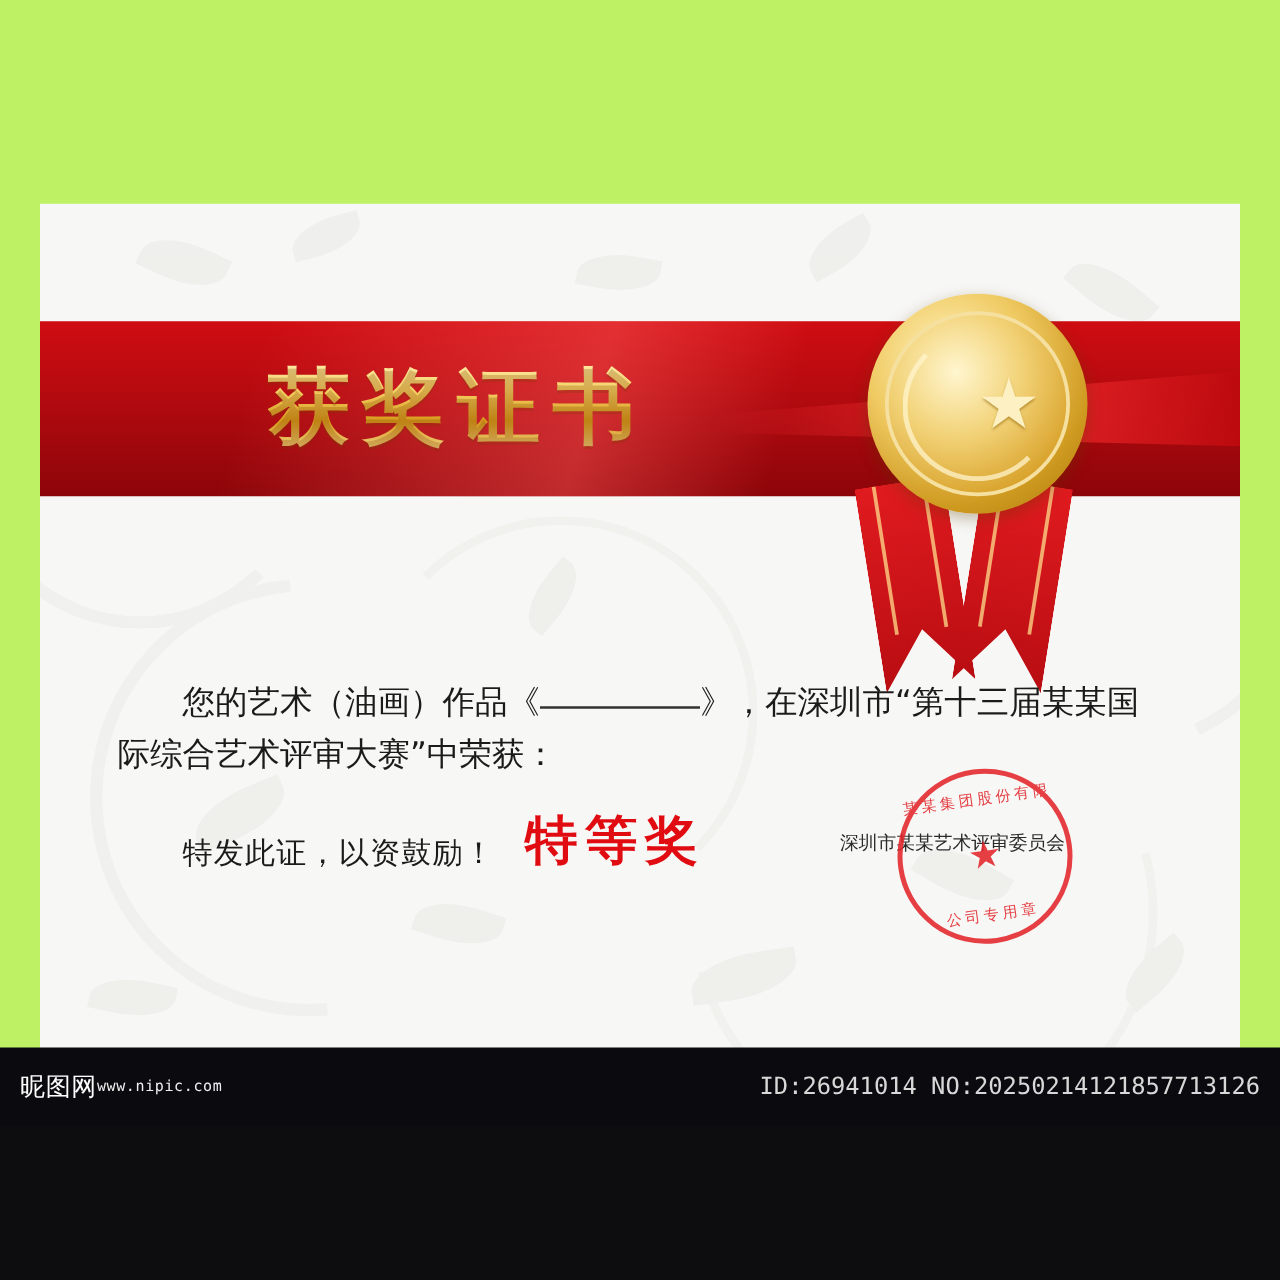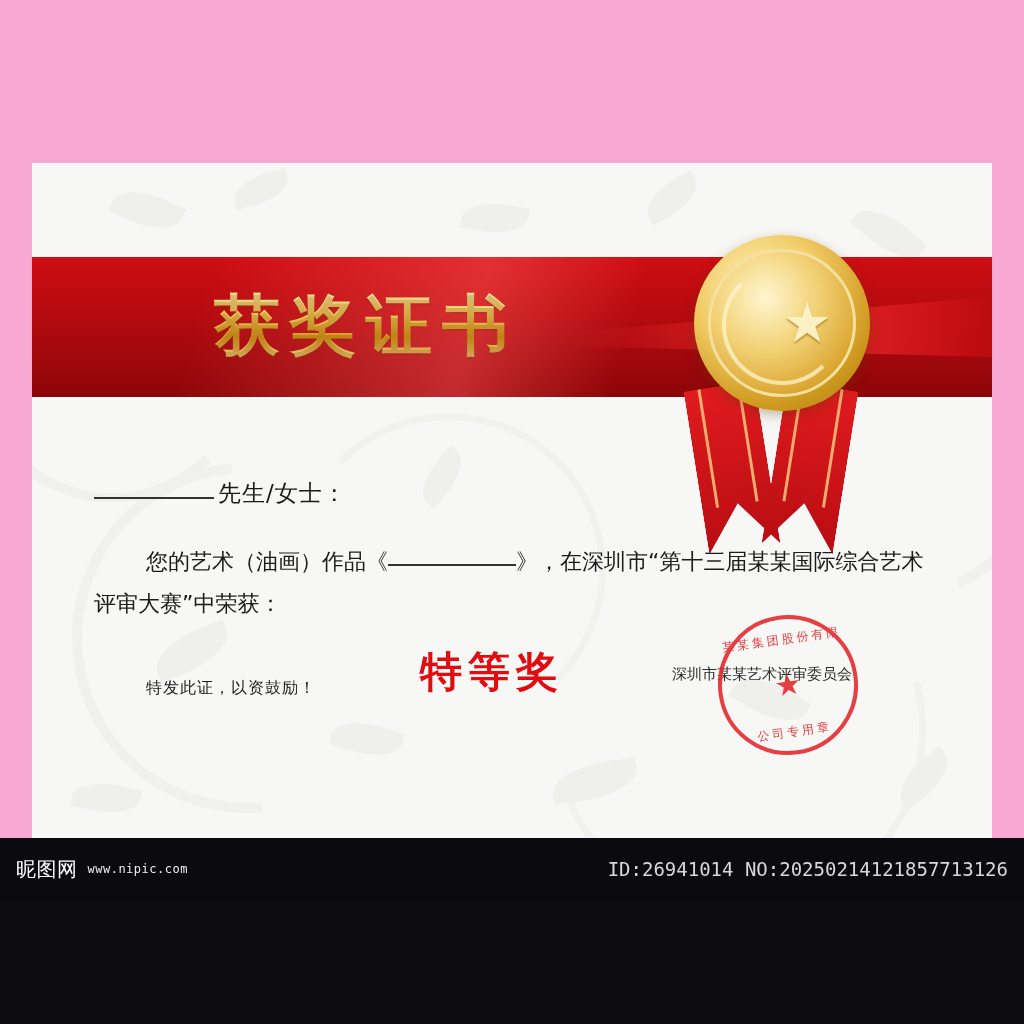--- a/index.html
+++ b/index.html
@@ -12,21 +12,21 @@
     height: 1024px;
     overflow: hidden;
     font-family: "Liberation Sans", sans-serif;
   }
 
   
   #stage {
     position: relative;
     width: 1024px;
     height: 900px;
-    background: #f9a8d4;
+    background: #bef264;
   }
 
   
   #certificate {
     position: absolute;
     left: 32px;
     top: 163px;
     width: 960px;
     height: 690px;
     background: #f7f7f5;
@@ -215,21 +215,21 @@
     width: 120px;
     border-bottom: 2px solid #333;
     margin-right: 4px;
     vertical-align: 2px;
   }
   .para1 {
     position: absolute;
     left: 62px;
     top: 378px;
     width: 840px;
-    font-size: 22px;
+    font-size: 26px;
     line-height: 42px;
     text-indent: 52px;
   }
   .blank-mid {
     display: inline-block;
     width: 128px;
     border-bottom: 2px solid #333;
     vertical-align: 3px;
   }
   .award-name {
@@ -239,22 +239,22 @@
     font-family: "DejaVu Serif", "Liberation Serif", serif;
     font-weight: bold;
     font-size: 42px;
     letter-spacing: 6px;
     color: #e00c11;
     margin-top: 41px;
   }
   .para2 {
     position: absolute;
     left: 114px;
-    top: 515px;
-    font-size: 16px;
+    top: 503px;
+    font-size: 24px;
     letter-spacing: 1px;
   }
 
   
   .sign-block {
     position: absolute;
     left: 640px;
     top: 498px;
     width: 260px;
     font-size: 15px;
@@ -305,21 +305,20 @@
     background: #0b0b0f;
     display: flex;
     align-items: center;
     justify-content: space-between;
     padding: 0 16px;
     box-sizing: border-box;
   }
   .brand {
     display: flex;
     align-items: center;
-    gap: 10px;
     color: #ffffff;
     font-size: 19px;
     letter-spacing: 0.5px;
   }
   .brand-cn {
     font-family: "DejaVu Sans", sans-serif;
     font-size: 20px;
   }
   .brand-url {
     font-family: "DejaVu Sans Mono", monospace;
@@ -380,23 +379,20 @@
           <div class="medal-core">
             <div class="laurel"></div>
             <div class="medal-star">★</div>
           </div>
         </div>
       </div>
     </div>
 
     <div class="body-text">
 
-      <div class="line-salutation">
-        <span class="blank-short"></span><span>先生/女士：</span>
-      </div>
 
       <div class="para1">
         <span>您的艺术（油画）作品《</span><span class="blank-mid"></span><span>》，在深圳市“第十三届某某国际综合艺术评审大赛”中荣获：</span>
       </div>
 
       <div class="award-name">特等奖</div>
 
       <div class="para2">特发此证，以资鼓励！</div>
 
       <div class="sign-block">

